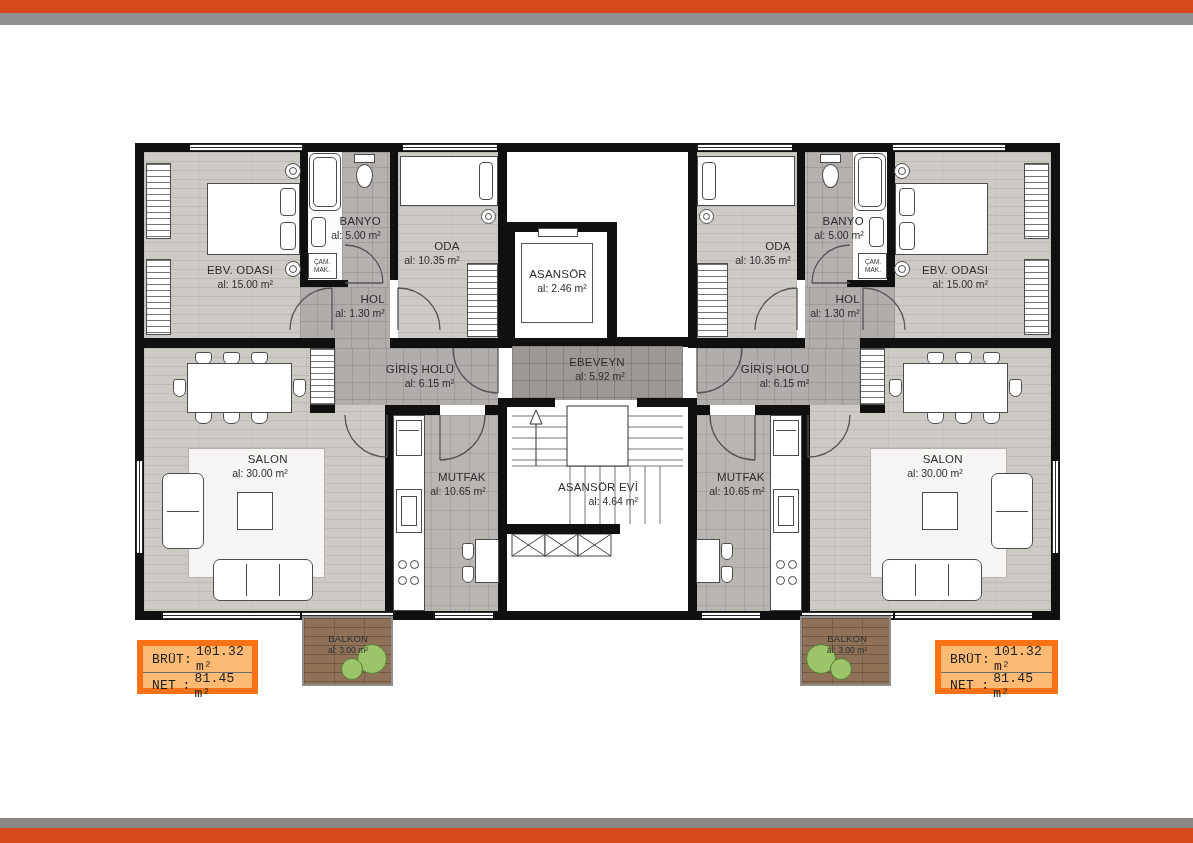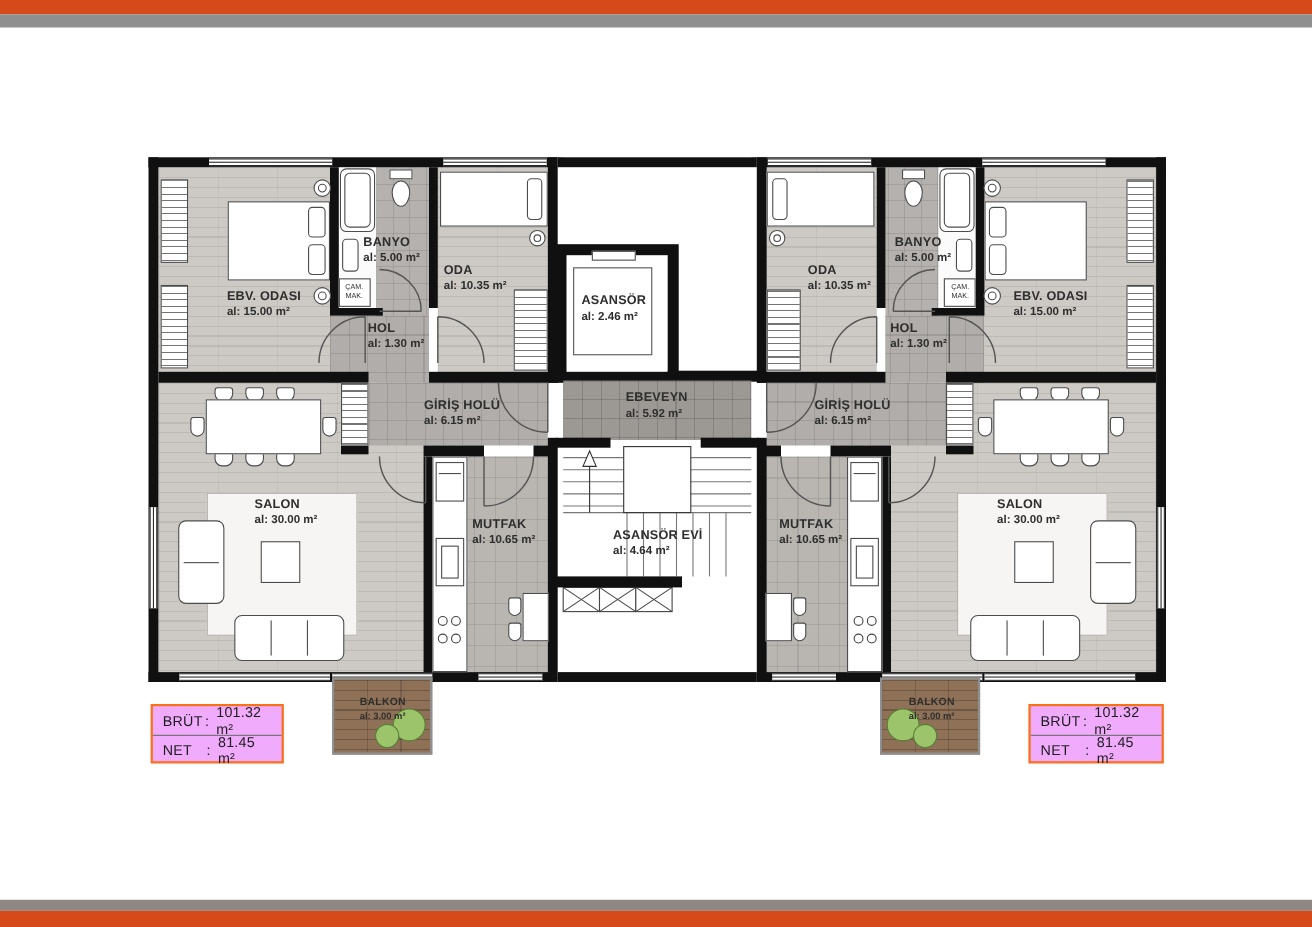--- a/index.html
+++ b/index.html
@@ -46,27 +46,27 @@
   .sofa-l::before{content:'';position:absolute;left:4px;right:4px;top:50%;border-top:1px solid #4c4c4c;}
   .win-h{background-color:#fff;border-top:1px solid #2b2b2b;border-bottom:1px solid #2b2b2b;
          background-image:linear-gradient(#2b2b2b,#2b2b2b);background-size:100% 1px;
          background-position:center;background-repeat:no-repeat;}
   .win-v{background-color:#fff;border-left:1px solid #2b2b2b;border-right:1px solid #2b2b2b;
          background-image:linear-gradient(90deg,#2b2b2b,#2b2b2b);background-size:1px 100%;
          background-position:center;background-repeat:no-repeat;}
   .burner{width:9px;height:9px;border:1px solid #444;border-radius:50%;background:#fff;}
   .apt{left:0;top:143px;width:377px;height:477px;}
   .mirror{transform:scaleX(-1);transform-origin:center;}
-  .room-label{transform:translate(-50%,-50%);text-align:left;color:#2e2e2e;line-height:1.3;white-space:nowrap;font-weight:bold;}
+  .room-label{transform:translate(-50%,-50%);text-align:right;color:#2e2e2e;line-height:1.3;white-space:nowrap;}
   .room-label .rname{position:static;display:block;font-size:11.5px;letter-spacing:.2px;}
   .room-label .rarea{position:static;display:block;font-size:10.5px;}
   .room-label.small .rname{font-size:9.5px;}
   .room-label.small .rarea{font-size:8.5px;}
   .fix-label{transform:translate(-50%,-50%);text-align:center;color:#333;font-size:6.5px;line-height:1.3;white-space:nowrap;}
-  .info-box{background:#f0abfc;border:2px solid #f97316;}
+  .info-box{background:#fdba74;border:6px solid #f97316;font-family:Liberation Mono, monospace;}
   .info-row{position:static;display:flex;align-items:center;height:26px;padding:0 9px;
             font-size:13px;color:#1d1d1d;letter-spacing:.2px;}
   .info-row + .info-row{border-top:1px solid #6e6e6e;}
   .info-row .il{position:static;width:40px;} .info-row .ic{position:static;width:10px;text-align:center;}
   .info-row .iv{position:static;margin-left:4px;}
   .title-block{left:0;right:0;top:748px;text-align:center;color:#2b2b2b;}
   .title-block .t1,.title-block .t2{position:static;display:inline-block;font-weight:700;transform:scaleX(.78);white-space:nowrap;}
   .title-block .t1{font-size:27px;letter-spacing:1px;}
   .title-block .t2{font-size:18px;letter-spacing:.5px;display:block;transform:scaleX(.8);margin-top:1px;}
   .plant .leaf{border-radius:50%;background:#9cc56b;border:1.5px solid #567f36;}

